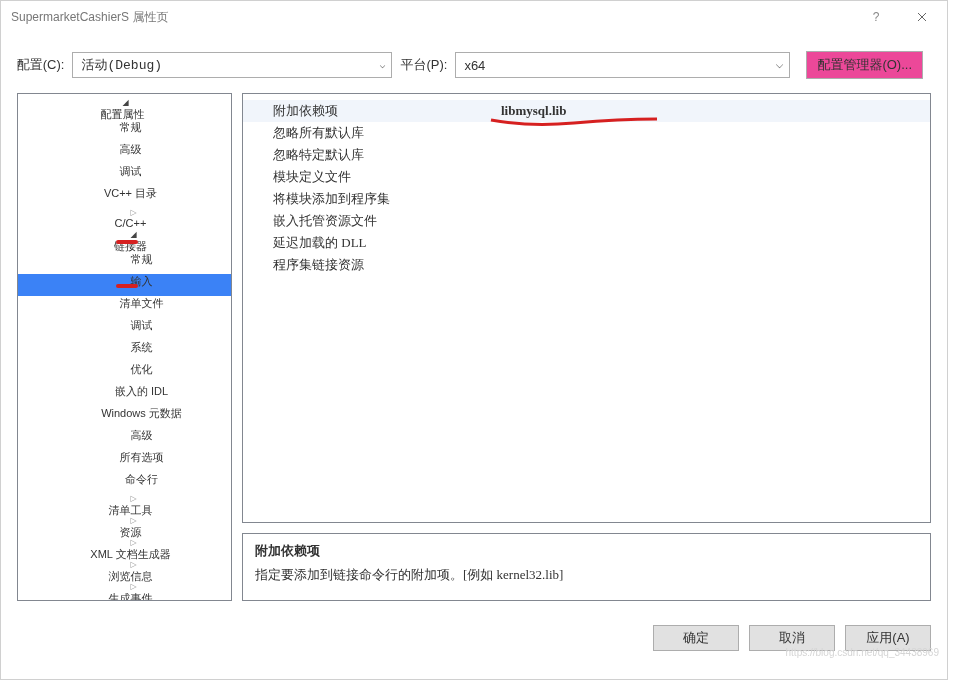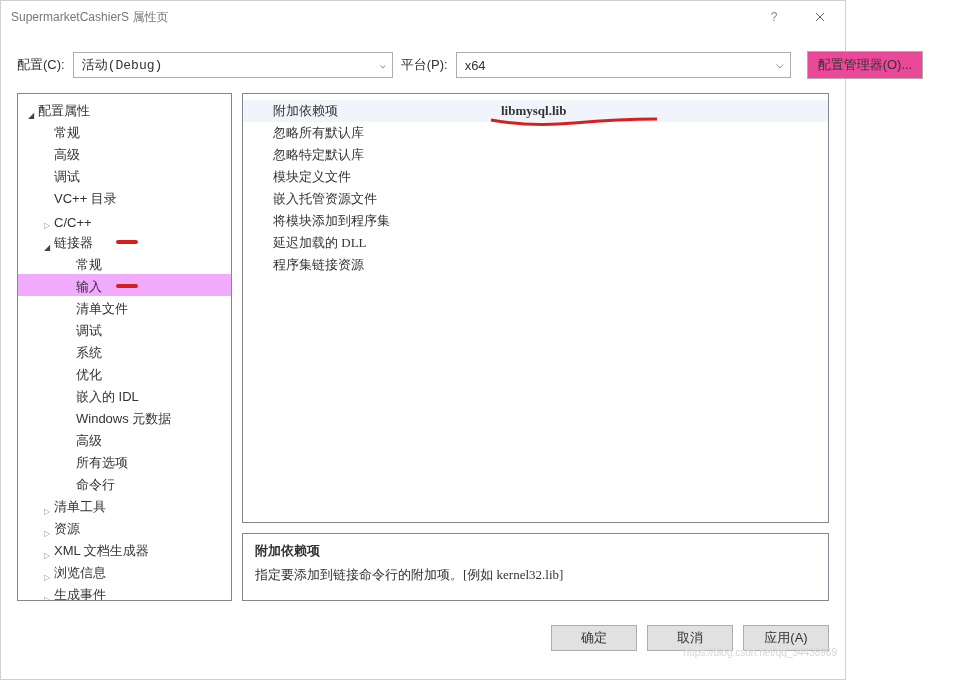--- a/index.html
+++ b/index.html
@@ -3,21 +3,21 @@
   <meta charset="utf-8">
   <style>
     * { box-sizing: border-box; margin: 0; padding: 0; }
     body {
       font-family: "Microsoft YaHei", "Segoe UI", sans-serif;
       font-size: 12px;
       background: #ffffff;
       color: #333;
     }
     .window {
-      width: 846px;
+      width: 948px;
       height: 680px;
       background: #ffffff;
       border: 1px solid #d0d0d0;
       display: flex;
       flex-direction: column;
       position: relative;
     }
     .titlebar {
       height: 32px;
       background: #ffffff;
@@ -34,20 +34,21 @@
       align-items: center;
       justify-content: center;
       color: #888;
       cursor: pointer;
     }
     .toolbar {
       padding: 18px 24px 14px 16px;
       display: flex;
       align-items: center;
       gap: 8px;
+      justify-content: flex-end;
     }
     .toolbar-label { font-size: 13px; white-space: nowrap; }
     .combo {
       height: 26px;
       border: 1px solid #adadad;
       background: #fff;
       display: flex;
       align-items: center;
       padding: 0 6px 0 8px;
       font-size: 13px;
@@ -76,29 +77,30 @@
     }
     .tree-panel {
       width: 215px;
       border: 1px solid #828790;
       background: #fff;
       overflow-y: scroll;
       padding: 4px 0;
     }
     .tree-item {
       display: flex;
-      align-items: flex-end;
+      align-items: center;
       height: 22px;
-      font-size: 13px;
+      font-size: 11px;
       padding-right: 4px;
       cursor: pointer;
       white-space: nowrap;
       position: relative;
-    }
-    .tree-item.selected { background: #f0abfc; }
+      flex-direction: column;
+    }
+    .tree-item.selected { background: #3b82f6; }
     .tree-arrow {
       width: 14px;
       display: flex;
       align-items: center;
       justify-content: center;
       font-size: 10px;
       color: #666;
     }
     .tree-arrow.expanded { color: #444; }
     .tree-arrow.collapsed::before { content: "▷"; color: #999; font-size: 8px; }
@@ -333,25 +335,25 @@
           </div>
           <div class="prop-row">
             <div class="prop-label">忽略特定默认库</div>
             <div class="prop-value"></div>
           </div>
           <div class="prop-row">
             <div class="prop-label">模块定义文件</div>
             <div class="prop-value"></div>
           </div>
           <div class="prop-row">
+            <div class="prop-label">将模块添加到程序集</div>
+            <div class="prop-value"></div>
+          </div>
+          <div class="prop-row">
             <div class="prop-label">嵌入托管资源文件</div>
-            <div class="prop-value"></div>
-          </div>
-          <div class="prop-row">
-            <div class="prop-label">将模块添加到程序集</div>
             <div class="prop-value"></div>
           </div>
           <div class="prop-row">
             <div class="prop-label">延迟加载的 DLL</div>
             <div class="prop-value"></div>
           </div>
           <div class="prop-row">
             <div class="prop-label">程序集链接资源</div>
             <div class="prop-value"></div>
           </div>

